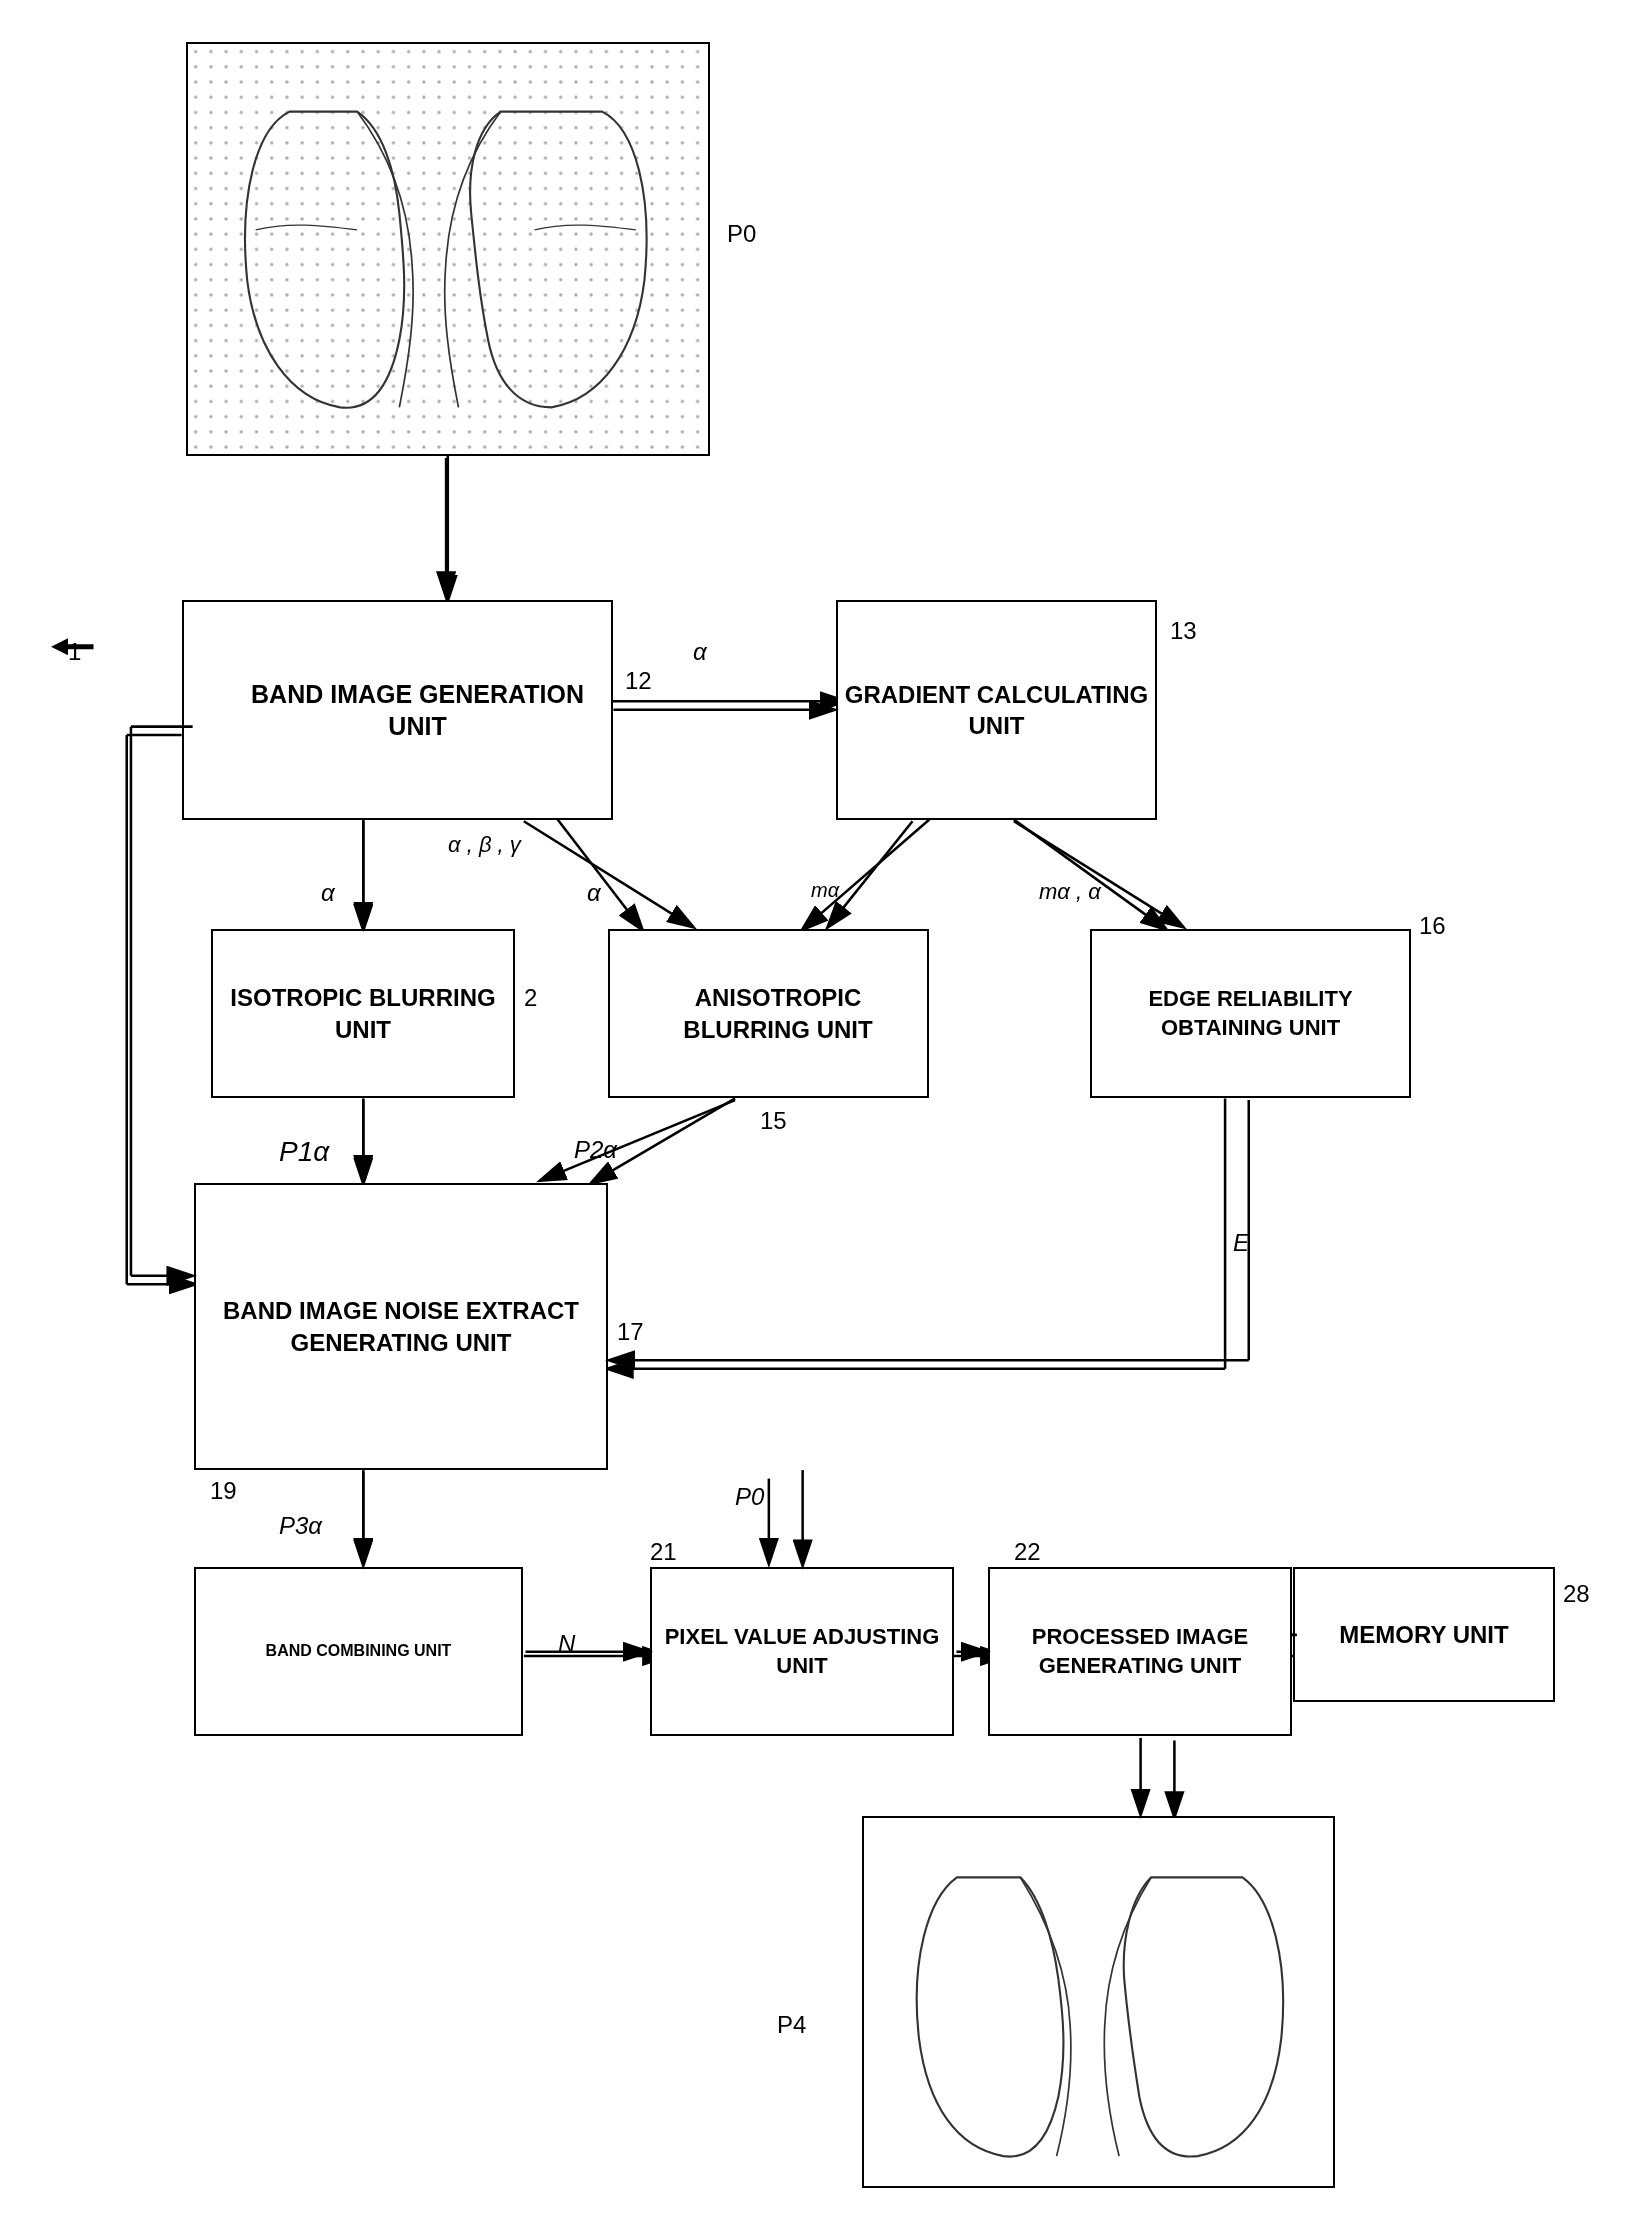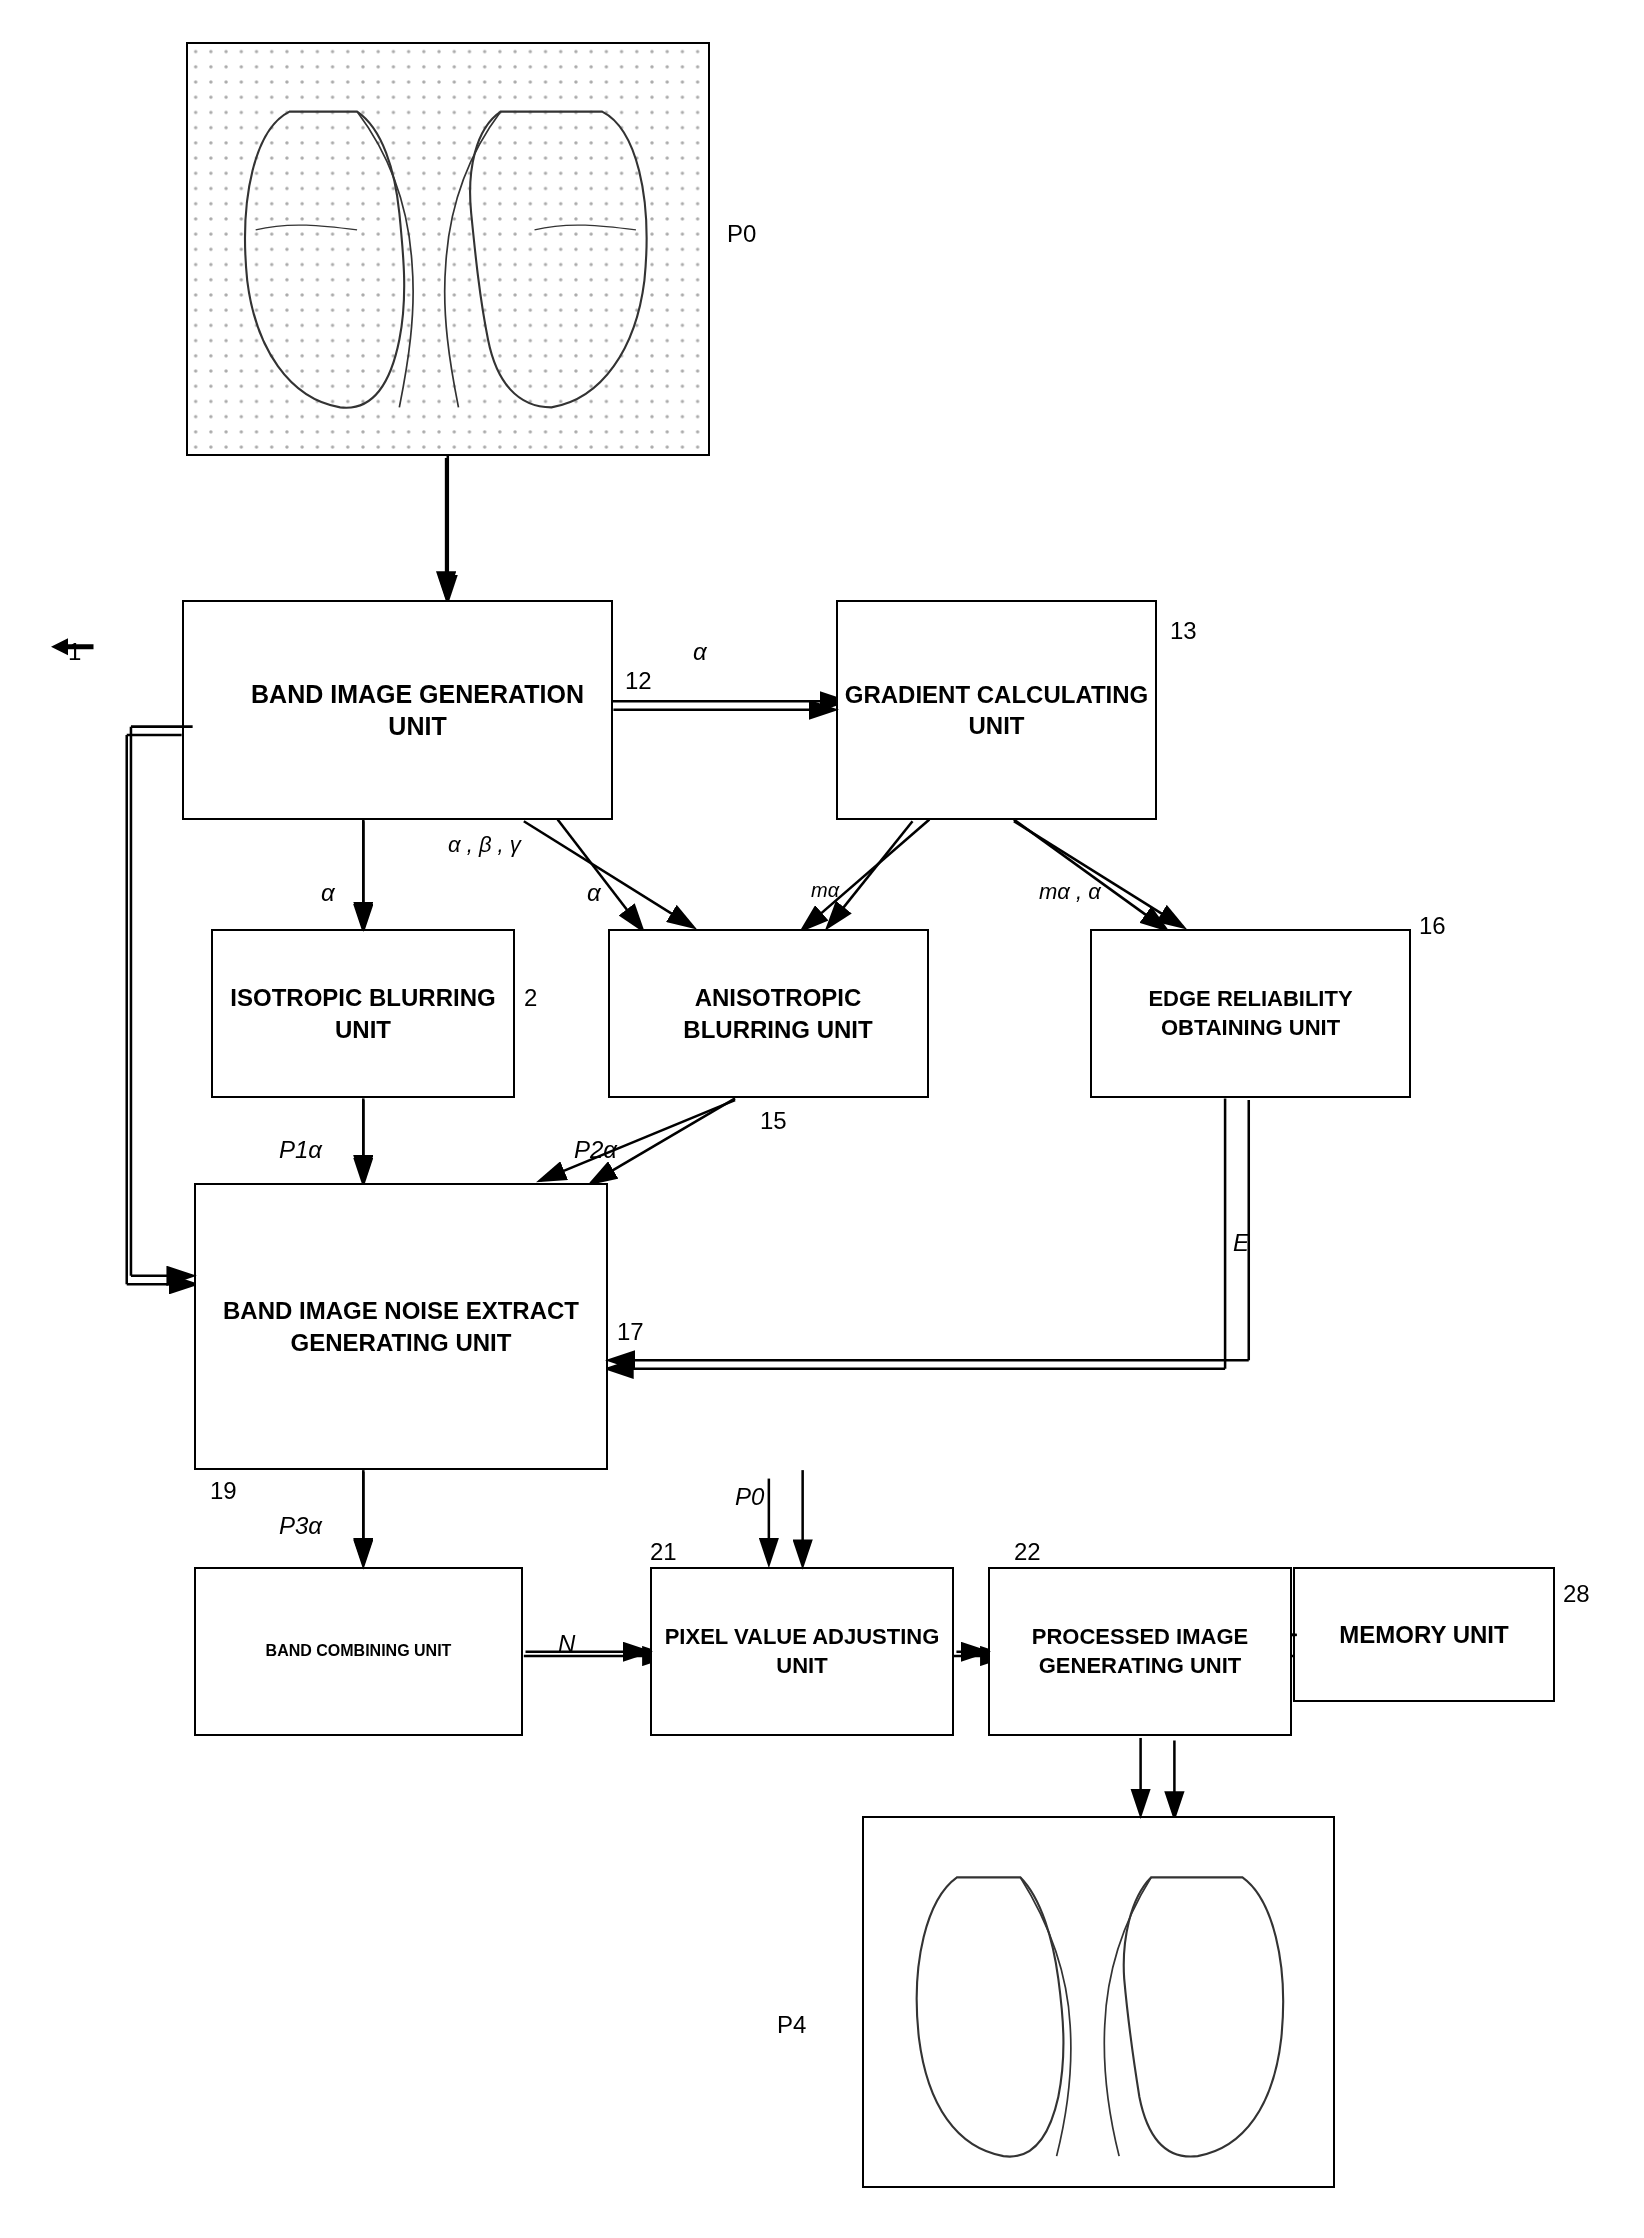--- a/index.html
+++ b/index.html
@@ -195,21 +195,21 @@
   <div class="label-text" style="left:1039px; top:879px; font-style:italic; font-size:22px;">mα , α</div>
 
   <div class="box" style="left:194px; top:1183px; width:414px; height:287px; font-size:24px;">
     <span>BAND IMAGE NOISE EXTRACT GENERATING UNIT</span>
   </div>
 
   <div class="ref-num" style="left:617px; top:1318px;">17</div>
 
   <div class="ref-num" style="left:210px; top:1477px;">19</div>
 
-  <div class="label-text" style="left:279px; top:1136px; font-style:italic; font-size:24px;">P1α</div>
+  <div class="label-text" style="left:279px; top:1136px; font-style:italic; font-size:28px;">P1α</div>
 
   <div class="label-text" style="left:574px; top:1136px; font-style:italic; font-size:24px;">P2α</div>
 
   <div class="label-text" style="left:1233px; top:1229px; font-style:italic; font-size:24px;">E</div>
 
   <div class="box" style="left:194px; top:1567px; width:329px; height:169px; font-size:16px;">
     <span>BAND COMBINING UNIT</span>
   </div>
 
   <div class="label-text" style="left:279px; top:1512px; font-style:italic; font-size:24px;">P3α</div>

